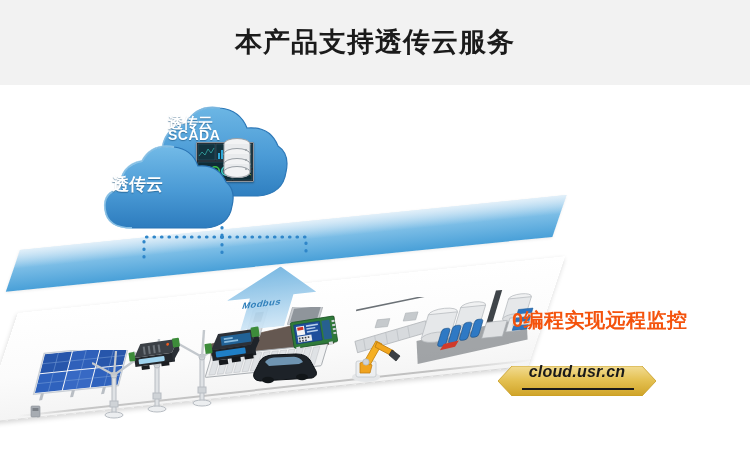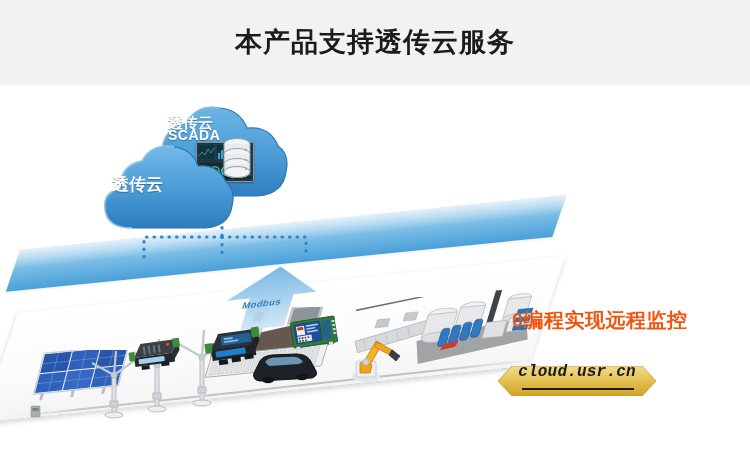--- a/index.html
+++ b/index.html
@@ -110,21 +110,21 @@
     white-space:nowrap;
   }
   .url-banner{
     position:absolute;left:498px;top:281px;width:158px;height:30px;
   }
   .url-text{
     position:absolute;left:498px;top:281px;width:158px;height:26px;
     display:flex;align-items:center;justify-content:center;
     font-size:16px;font-weight:bold;font-style:italic;color:#1a1a1a;
     letter-spacing:.2px;
-    font-family:Liberation Mono, monospace;
+    font-family:Liberation Sans, sans-serif;
     padding-bottom:14px;box-sizing:border-box;
   }
   .url-underline{
     position:absolute;left:522px;top:303px;width:112px;height:2px;background:#1a1a1a;
   }
 
   
   .scene{position:absolute;}
 </style>
 </head>

